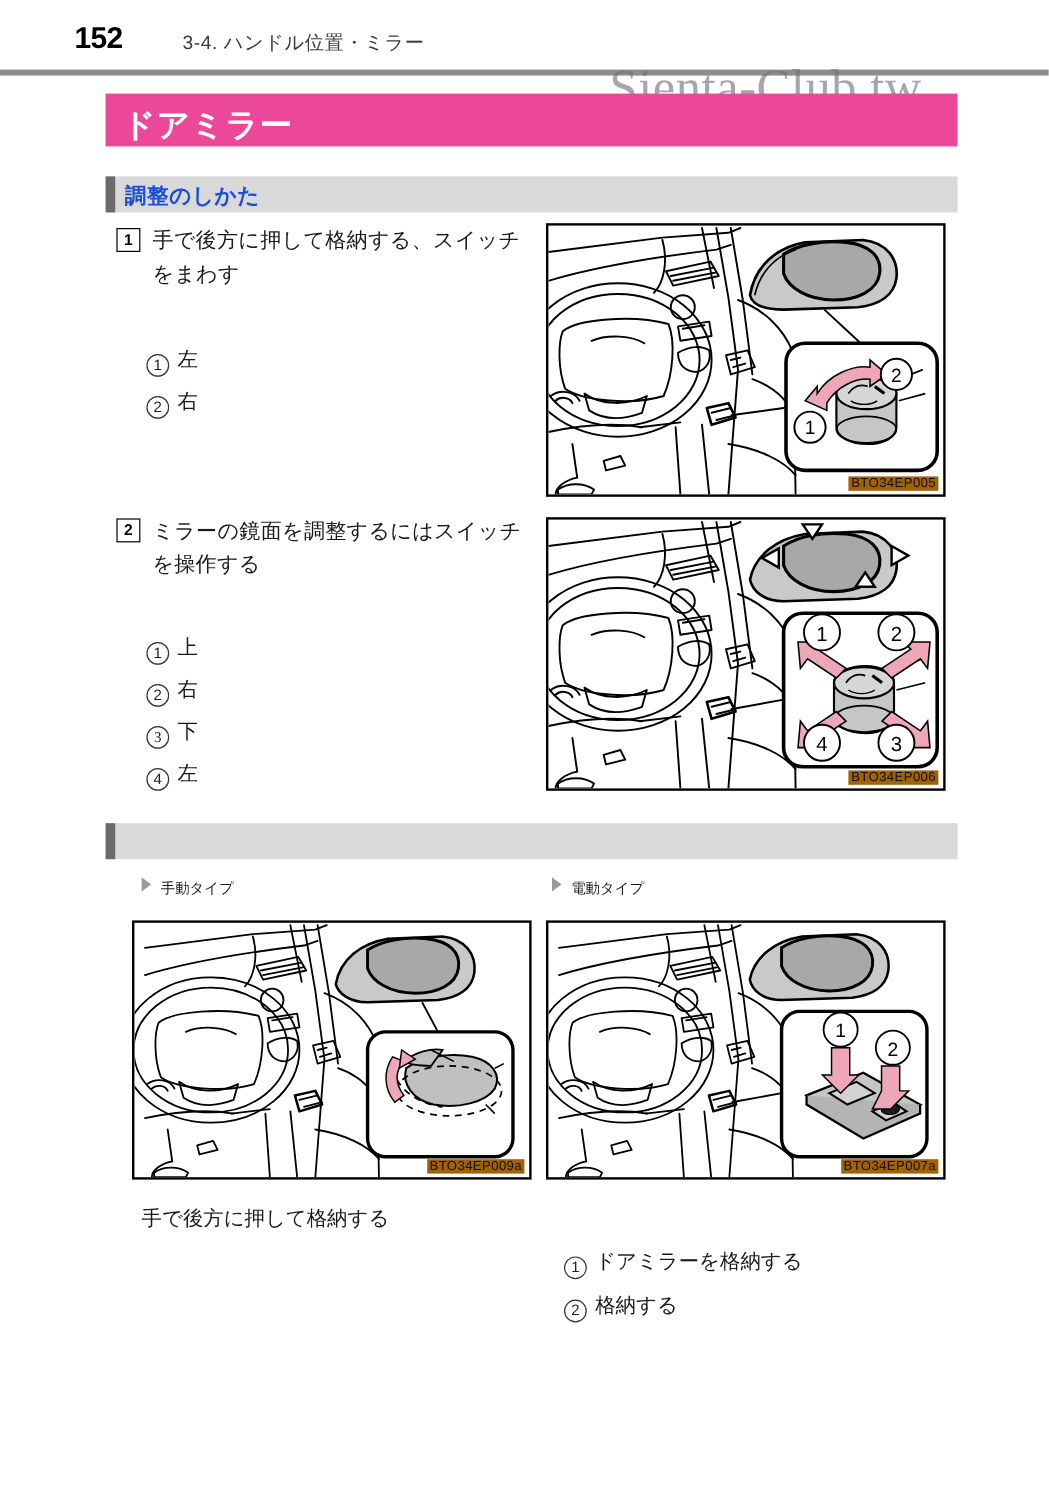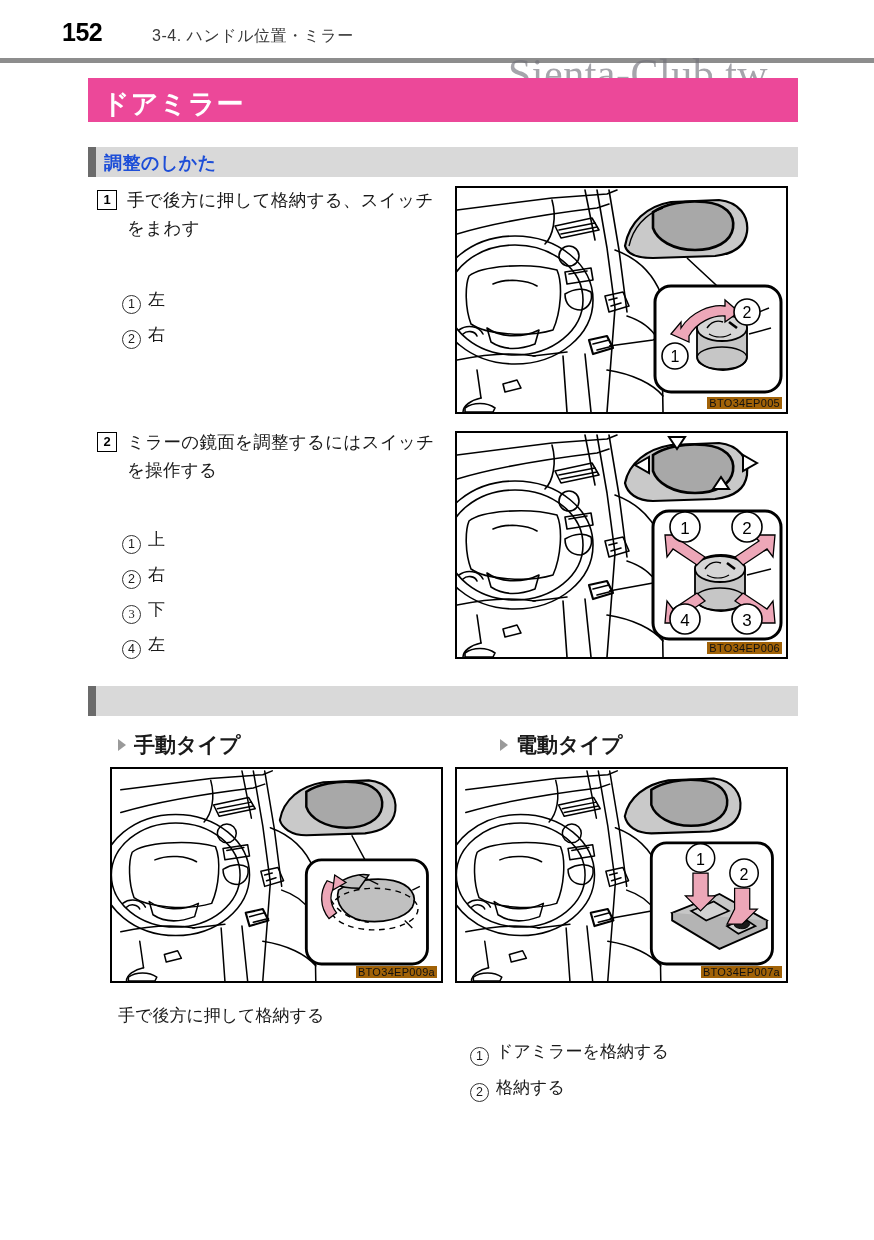--- a/index.html
+++ b/index.html
@@ -152,24 +152,23 @@
     font-family: "Liberation Sans", sans-serif;
     color: #111;
     letter-spacing: 0.3px;
     background: #a16207;
     padding: 0 2px;
   }
 
   
   .type-label {
     position: absolute;
-    font-size: 21px;
+    font-size: 12px;
     color: #1a1a1a;
     white-space: nowrap;
-    font-weight: bold;
   }
   .tri {
     display: inline-block;
     width: 0; height: 0;
     border-left: 8px solid #9a9a9a;
     border-top: 6px solid transparent;
     border-bottom: 6px solid transparent;
     margin-right: 8px;
     vertical-align: 1px;
   }
@@ -413,21 +412,21 @@
   <div class="fig-code">BTO34EP006</div>
 </div>
 
 <div class="sub-header" style="left:88px; top:686px;">
   <div class="accent"></div>
 </div>
 
 <div class="type-label" style="left:118px; top:731px;">
   <span class="tri"></span><span>手動タイプ</span>
 </div>
-<div class="type-label" style="left:460px; top:731px;margin-left:40px;">
+<div class="type-label" style="left:460px; top:731px;">
   <span class="tri"></span><span>電動タイプ</span>
 </div>
 
 <div class="figure" style="left:110px; top:767px; width:333px; height:216px;">
   <svg width="329" height="212" viewBox="0 0 329 224">
     <g fill="none" stroke="#000" stroke-width="1.6" stroke-linejoin="round" stroke-linecap="round">
       <path d="M0 22 L95 10 L150 6 L160 2"></path>
       <path d="M0 46 C40 34 90 26 140 20 L152 16"></path>
       <path d="M95 12 C100 30 96 48 88 56"></path>
       <path d="M140 2 L150 60 L158 120 L150 224"></path>

